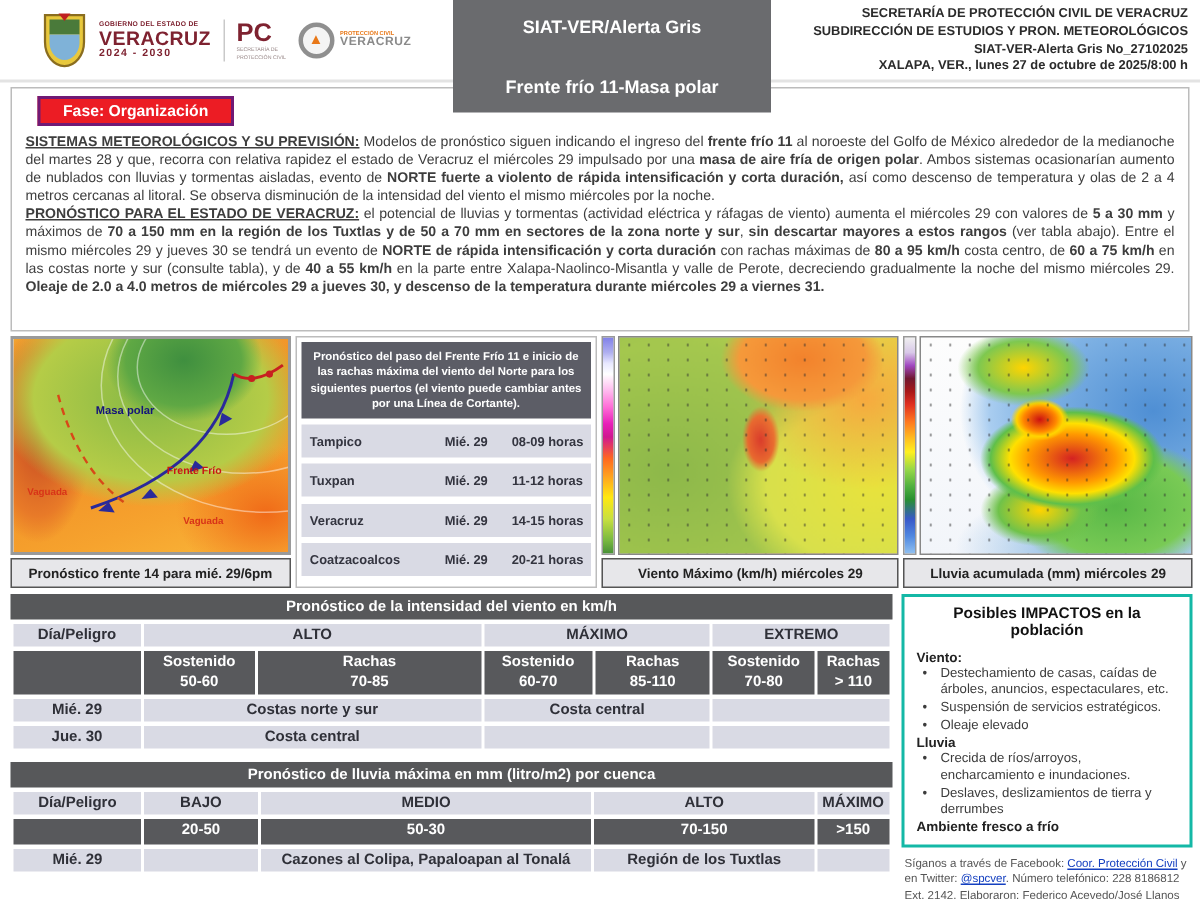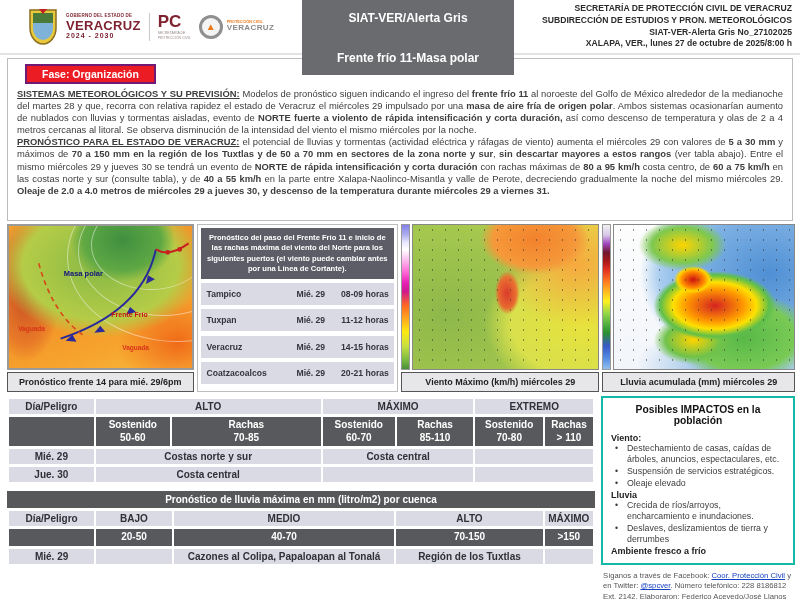--- a/index.html
+++ b/index.html
@@ -251,20 +251,21 @@
         <div class="speckle"></div>
       </div>
     </div>
     <div class="map-caption">Lluvia acumulada (mm) miércoles 29</div>
   </div>
 </div>
 
 <div class="bottom">
 
   <div class="tables-col">
+    <div class="tbl-title">Pronóstico de la intensidad del viento en km/h</div>
     <table class="wtbl">
       <colgroup>
         <col style="width:14.8%">
           <col style="width:13%">
           <col style="width:26%">
         <col style="width:12.6%">
           <col style="width:13.4%">
           <col style="width:11.8%">
           <col style="width:8.4%">
       </colgroup>
@@ -314,21 +315,21 @@
           <tr>
         <td class="cell-light">Día/Peligro</td>
         <td class="cell-light">BAJO</td>
         <td class="cell-light">MEDIO</td>
         <td class="cell-light">ALTO</td>
         <td class="cell-light">MÁXIMO</td>
       </tr>
       <tr>
         <td class="cell-dark"></td>
         <td class="cell-dark">20-50</td>
-        <td class="cell-dark">40-70</td>
+        <td class="cell-dark">50-30</td>
         <td class="cell-dark">70-150</td>
         <td class="cell-dark">&gt;150</td>
       </tr>
       <tr>
         <td class="cell-light">Mié. 29</td>
         <td class="cell-blank"></td>
         <td class="cell-light">Cazones al Colipa, Papaloapan al Tonalá</td>
         <td class="cell-light">Región de los Tuxtlas</td>
         <td class="cell-blank"></td>
       </tr>

